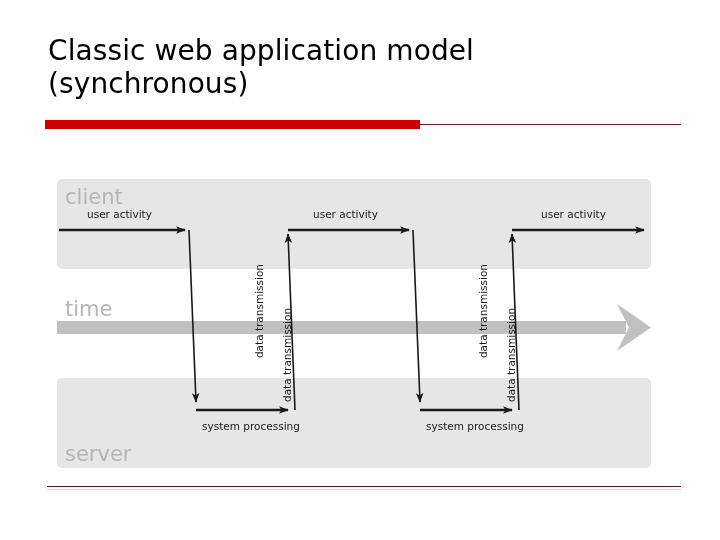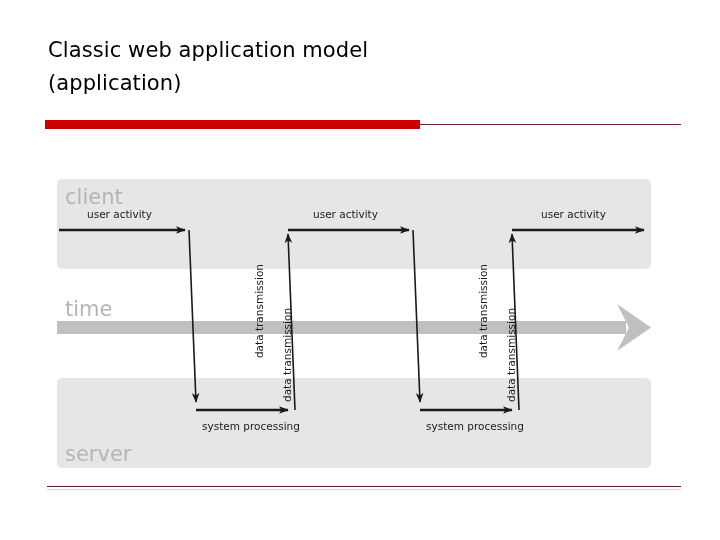--- a/index.html
+++ b/index.html
@@ -17,21 +17,21 @@
   }
 
   
   #title-block {
     position: absolute;
     left: 48px;
     top: 34px;
     width: 620px;
   }
   #title-block .line {
-    font-size: 21px;
+    font-size: 28px;
     line-height: 33px;
     color: #000000;
     letter-spacing: 0.1px;
     white-space: nowrap;
   }
 
   
   #title-rule-thin {
     position: absolute;
     left: 45px;
@@ -95,21 +95,21 @@
     font-size: 10.5px;
   }
 </style>
 </head>
 <body>
 
 <div id="slide">
 
   <div id="title-block">
     <div class="line">Classic web application model</div>
-    <div class="line">(application)</div>
+    <div class="line">(synchronous)</div>
   </div>
 
   <div id="title-rule-thin"></div>
   <div id="title-rule-thick"></div>
 
   <div id="diagram">
     <svg width="596" height="296" viewBox="0 0 596 296" xmlns="http://www.w3.org/2000/svg">
       <defs>
         <marker id="ah" markerWidth="11" markerHeight="11" refX="9.2" refY="4.0" orient="auto" markerUnits="userSpaceOnUse">
           <path d="M0.2,0.2 L10,4.0 L0.2,7.8 L2.6,4.0 Z" fill="#1a1a1a"></path>

